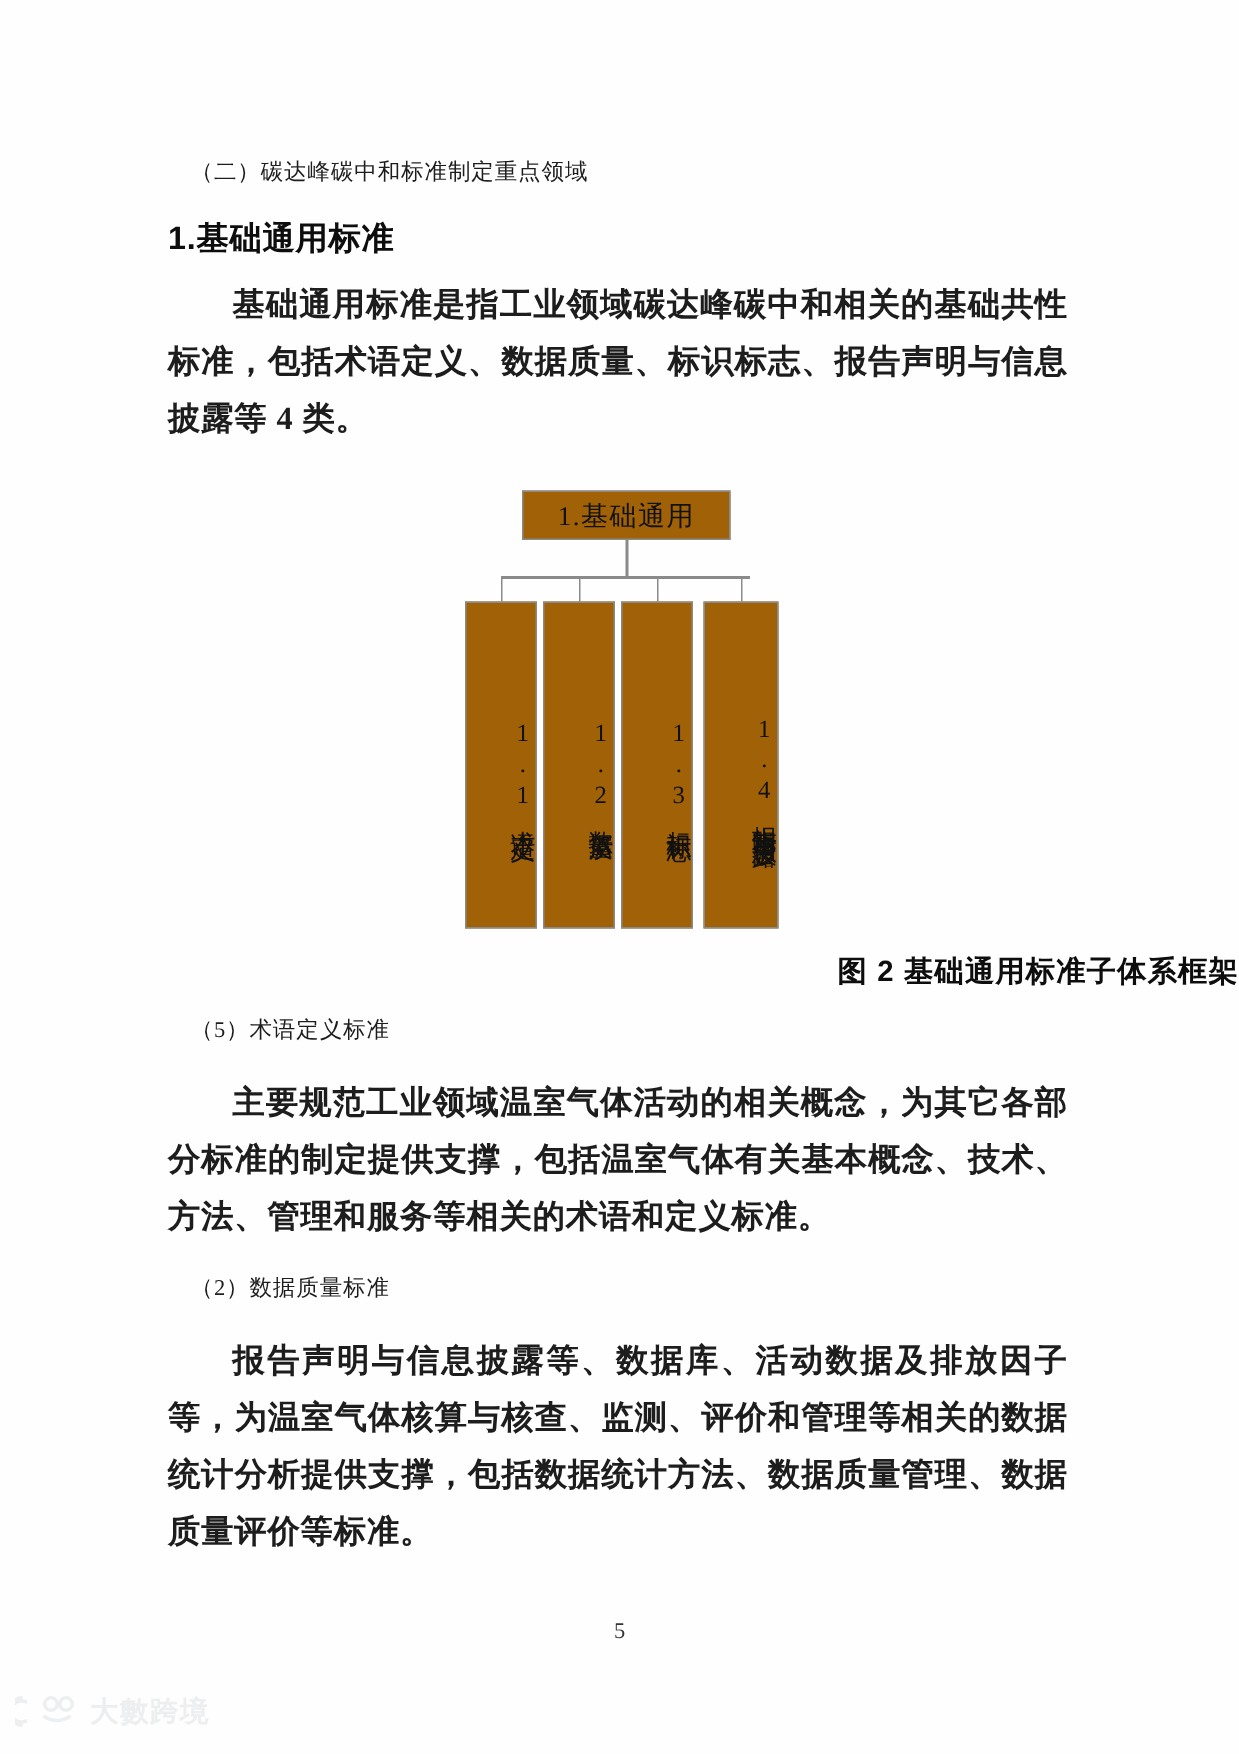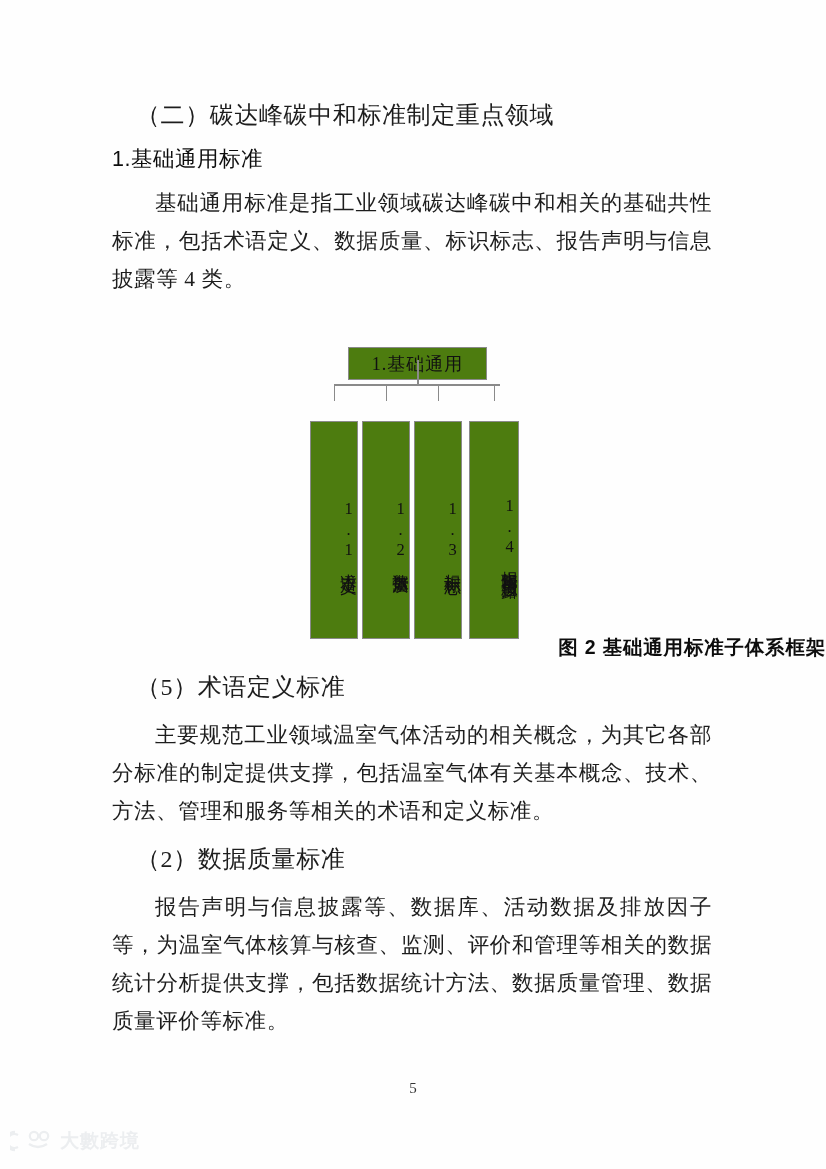--- a/index.html
+++ b/index.html
@@ -37,34 +37,35 @@
     line-height: 38px;
     letter-spacing: 0.6px;
     text-align: justify;
     text-justify: inter-ideograph;
     margin: 0;
     color: #1d1d1d;
   }
 
   .para.indent {
     text-indent: 2em;
+    font-weight: bold;
   }
 
   .heading-num {
     font-size: 21.5px;
     line-height: 38px;
-    font-weight: normal;
+    font-weight: bold;
     font-family: "Liberation Sans", "DejaVu Sans", sans-serif;
     letter-spacing: 0.5px;
     margin: 0;
     color: #0d0d0d;
   }
 
   .sub-head {
-    font-size: 24px;
+    font-size: 15px;
     line-height: 38px;
     margin: 0;
     text-indent: 1em;
     letter-spacing: 0.6px;
     color: #1d1d1d;
   }
 
   .gap-sm { height: 6px; }
   .gap-md { height: 10px; }
 
@@ -74,22 +75,21 @@
     left: 290px;
     top: 320px;
     width: 250px;
     height: 310px;
   }
 
   .dbox {
     position: absolute;
     box-sizing: border-box;
     border: 1.4px solid #8a8a8a;
-    background: #4d7c0f;
-    margin-top: 20px;
+    background: #a16207;
   }
 
   .root-box {
     left: 58px;
     top: 7px;
     width: 139px;
     height: 33px;
     display: flex;
     align-items: center;
     justify-content: center;

